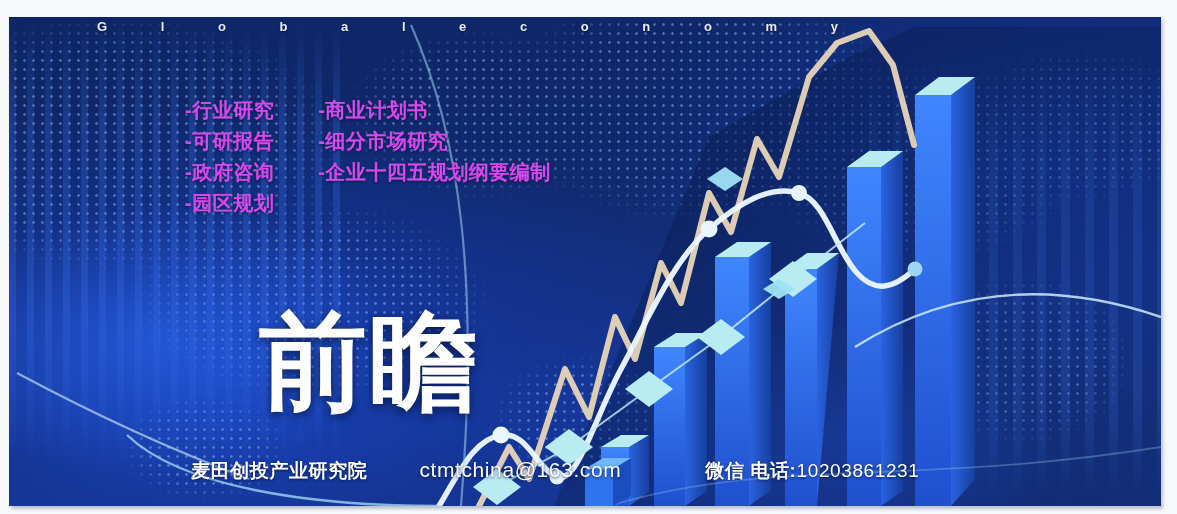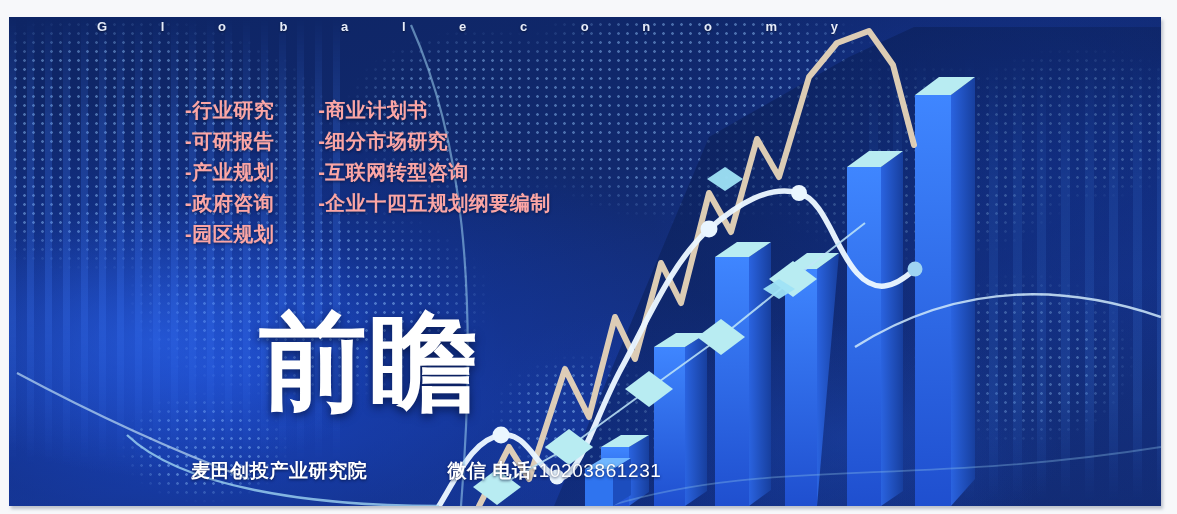--- a/index.html
+++ b/index.html
@@ -119,21 +119,21 @@
 
   #service-lists {
     position: absolute;
     left: 176px;
     top: 78px;
     display: flex;
     gap: 44px;
   }
   .service-col { display: flex; flex-direction: column; }
   .service-item {
-    color: #fca5a5;
+    color: #d946ef;
     font-size: 20px;
     font-weight: 700;
     line-height: 31px;
     white-space: nowrap;
     letter-spacing: 0.5px;
     text-shadow: 0 1px 3px rgba(4,16,56,0.85), 0 0 1px rgba(255,255,255,0.35);
   }
 
   #headline {
     position: absolute;
@@ -160,21 +160,21 @@
     align-items: baseline;
   }
   .contact-cell {
     color: #ffffff;
     font-size: 19px;
     font-weight: 700;
     white-space: nowrap;
     letter-spacing: 0.6px;
     text-shadow: 0 1px 3px rgba(4,16,56,0.8);
   }
-  #contact-org { margin-right: 80px; text-align: center; }
+  #contact-org { margin-right: 52px; text-align: center; }
   #contact-email { margin-right: 84px; font-weight: 400; font-size: 21px; }
   #contact-phone { font-weight: 400; }
   #contact-phone b { font-weight: 700; margin-top: 6px; }
 </style>
 </head>
 <body>
 
 <div id="banner-frame">
   <div id="banner">
 
@@ -279,37 +279,36 @@
         <polygon points="576,452 604,452 622,441 594,441" fill="#6fb6ff"></polygon>
       </g>
     </svg>
 
     <div id="eyebrow">G l o b a l    e c o n o m y</div>
 
     <div id="service-lists">
       <div class="service-col">
         <div class="service-item">-行业研究</div>
         <div class="service-item">-可研报告</div>
-        <div class="service-item">-产业规划</div>
         <div class="service-item">-政府咨询</div>
         <div class="service-item">-园区规划</div>
       </div>
       <div class="service-col">
         <div class="service-item">-商业计划书</div>
         <div class="service-item">-细分市场研究</div>
-        <div class="service-item">-互联网转型咨询</div>
         <div class="service-item">-企业十四五规划纲要编制</div>
       </div>
     </div>
 
     <div id="headline">
       <span class="headline-gap"></span>
       <span class="headline-gap"></span>
       <span class="headline-word">前瞻</span>
     </div>
 
     <div id="contact-row">
       <span class="contact-cell" id="contact-org">麦田创投产业研究院</span>
+      <span class="contact-cell" id="contact-email">ctmtchina@163.com</span>
       <span class="contact-cell" id="contact-phone"><b>微信 电话:</b><span>10203861231</span></span>
     </div>
 
   </div>
 </div>
 
 </body></html>

